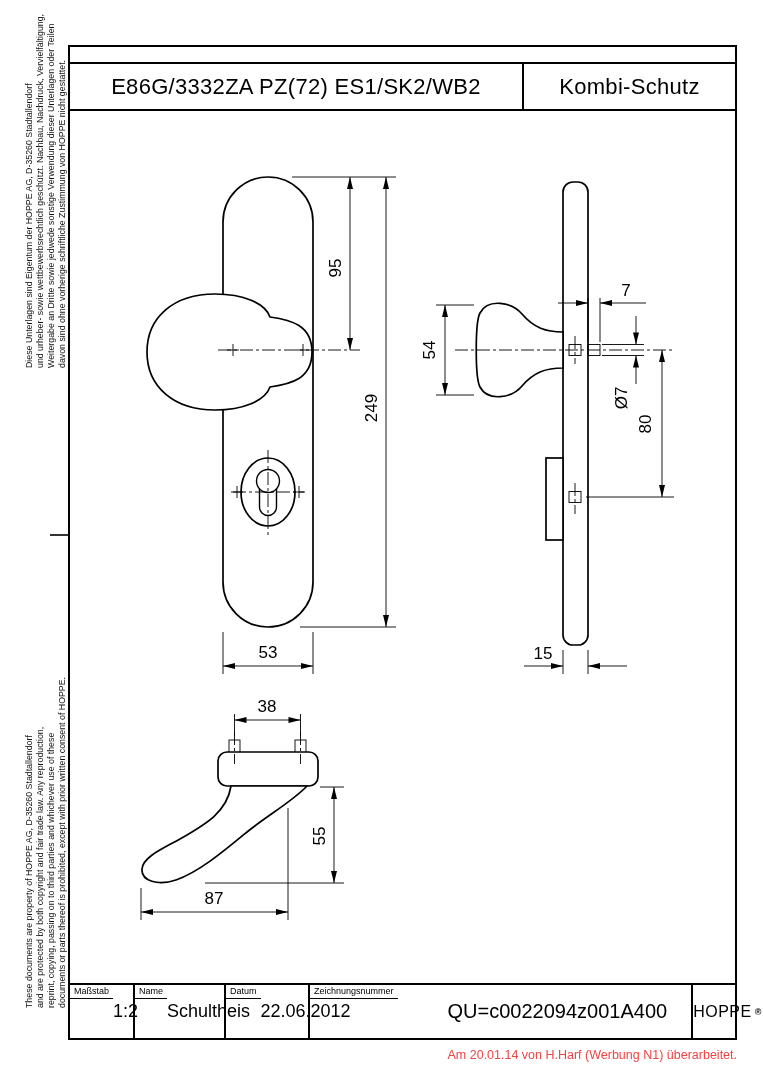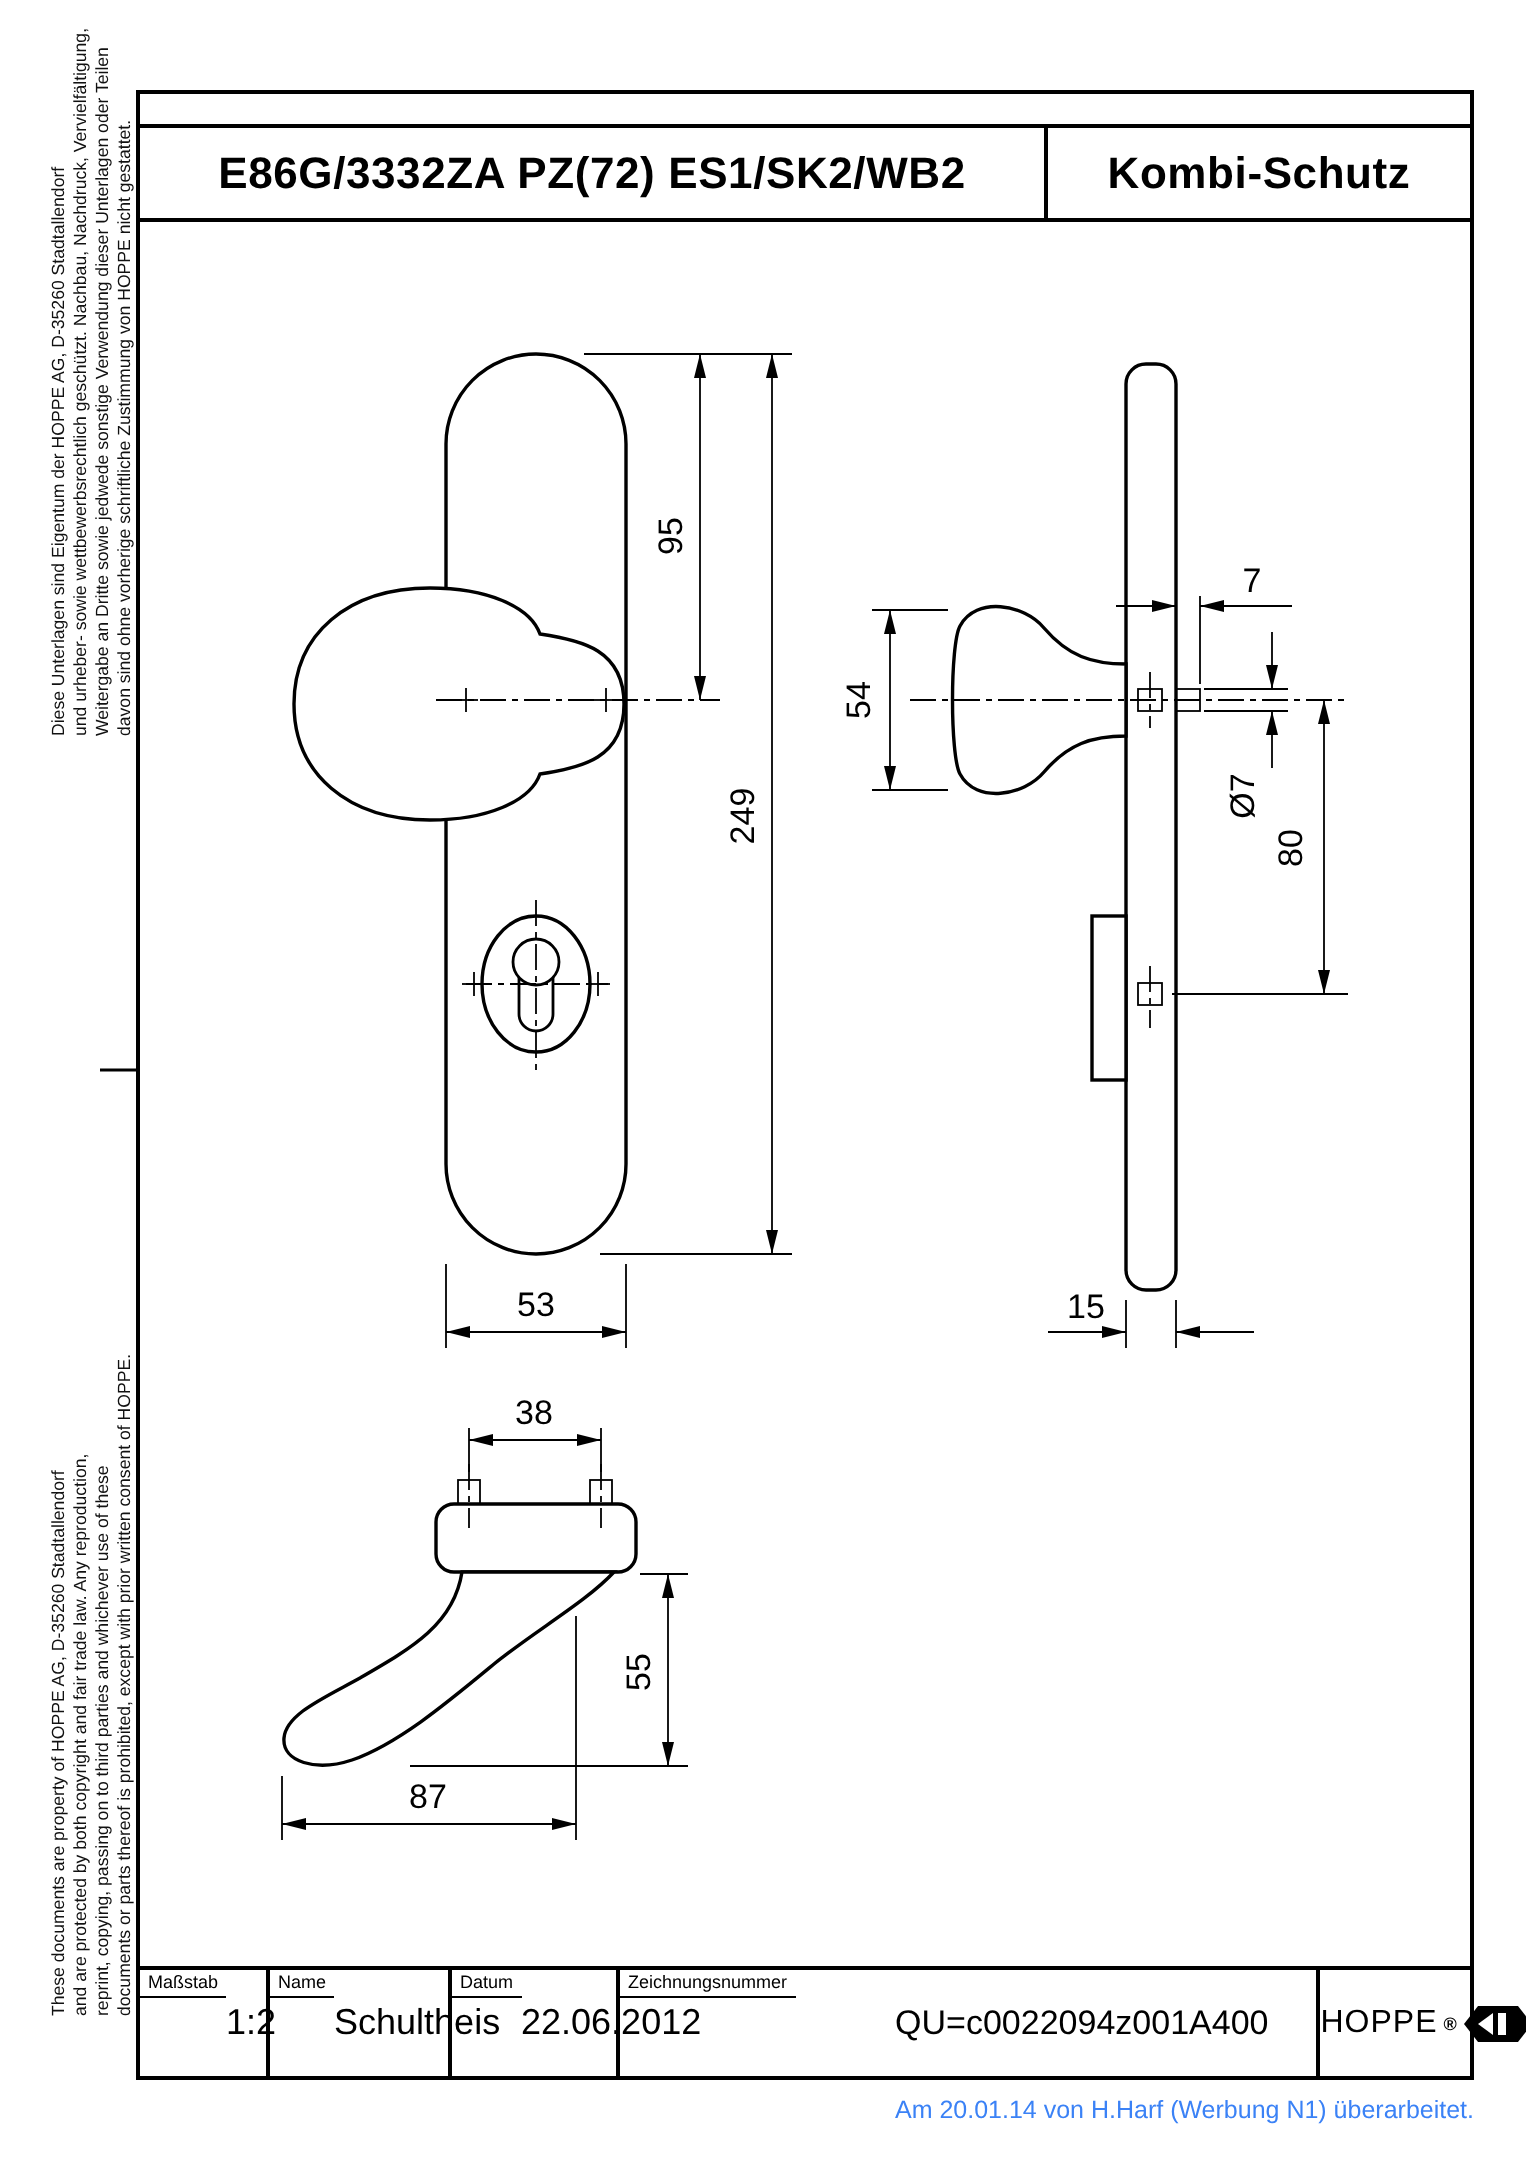--- a/index.html
+++ b/index.html
@@ -3,44 +3,44 @@
 <meta charset="utf-8">
 <style>
   html,body{margin:0;padding:0;background:#fff;}
   body{font-family:"Liberation Sans",sans-serif;color:#000;}
   .page{position:relative;width:763px;height:1080px;background:#fff;overflow:hidden;}
 
   .frame{position:absolute;left:68px;top:45px;width:669px;height:995px;
          border:2.2px solid #000;box-sizing:border-box;background:#fff;}
 
   .titlebar{position:absolute;left:0;right:0;top:15px;height:49px;box-sizing:border-box;
-            border-top:2.2px solid #000;border-bottom:2.2px solid #000;display:flex;font-weight:bold;}
+            border-top:2.2px solid #000;border-bottom:2.2px solid #000;display:flex;}
   .titlebar .tcell{display:flex;align-items:center;justify-content:center;font-size:22px;letter-spacing:0.3px;}
   .titlebar .code{flex:1;}
   .titlebar .pname{width:213px;border-left:2.2px solid #000;box-sizing:border-box;}
 
   .footerblock{position:absolute;left:0;right:0;bottom:0;height:55px;box-sizing:border-box;
                border-top:2.2px solid #000;display:flex;background:#fff;}
   .fcell{border-right:2.2px solid #000;display:flex;flex-direction:row;box-sizing:border-box;}
   .fcell.last{border-right:none;}
   .flabel{font-size:9px;line-height:11px;padding:1px 4px;border-bottom:1px solid #000;height:14px;box-sizing:border-box;}
   .fvalue{flex:1;display:flex;align-items:center;justify-content:center;font-size:18px;}
   .w1{width:65px}.w2{width:91px}.w3{width:84px}.w4{flex:1}.w5{width:123px}
-  .zvalue{justify-content:space-between;padding:0 24px 0 50px;font-size:17px;}
+  .zvalue{justify-content:space-between;padding:0 24px 0 50px;font-size:20px;}
   .brandcell{display:flex;flex-direction:row;align-items:center;justify-content:center;gap:3px;}
   .brandtext{font-size:16px;font-weight:normal;letter-spacing:0.5px;}
   .reg{font-size:9px;vertical-align:10px;font-weight:bold;}
 
   .note-vert{position:absolute;transform:rotate(-90deg);transform-origin:0 0;
              font-size:8.8px;line-height:11px;white-space:nowrap;color:#111;}
   .note-vert span{display:block;}
   #note-de{left:24px;top:368px;width:340px;height:44px;}
   #note-en{left:24px;top:1008px;width:310px;height:44px;}
 
-  .revision{position:absolute;top:1048px;right:26px;font-size:12.5px;color:#3b82f6;}
+  .revision{position:absolute;top:1048px;right:26px;font-size:12.5px;color:#ef4444;}
 
   svg.overlay{position:absolute;left:0;top:0;pointer-events:none;}
   .outline{fill:#fff;stroke:#000;stroke-width:1.7;}
   .thin{fill:none;stroke:#000;stroke-width:0.9;}
   .cl{fill:none;stroke:#000;stroke-width:0.9;stroke-dasharray:13 3 3 3;}
   .dim{fill:none;stroke:#000;stroke-width:0.9;}
   .dimtxt{font-family:"Liberation Sans",sans-serif;font-size:17px;fill:#000;}
 </style>
 </head>
 <body>

